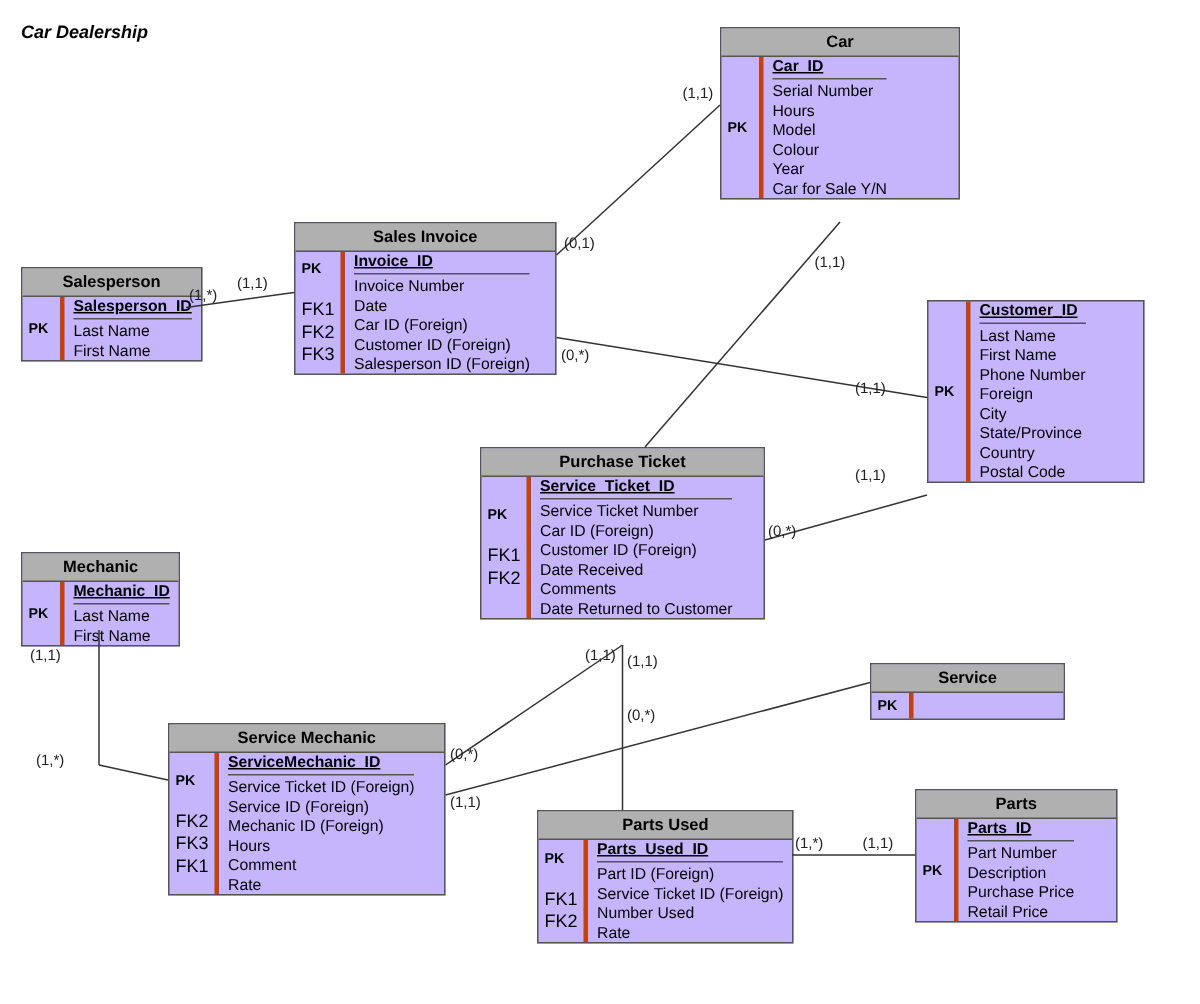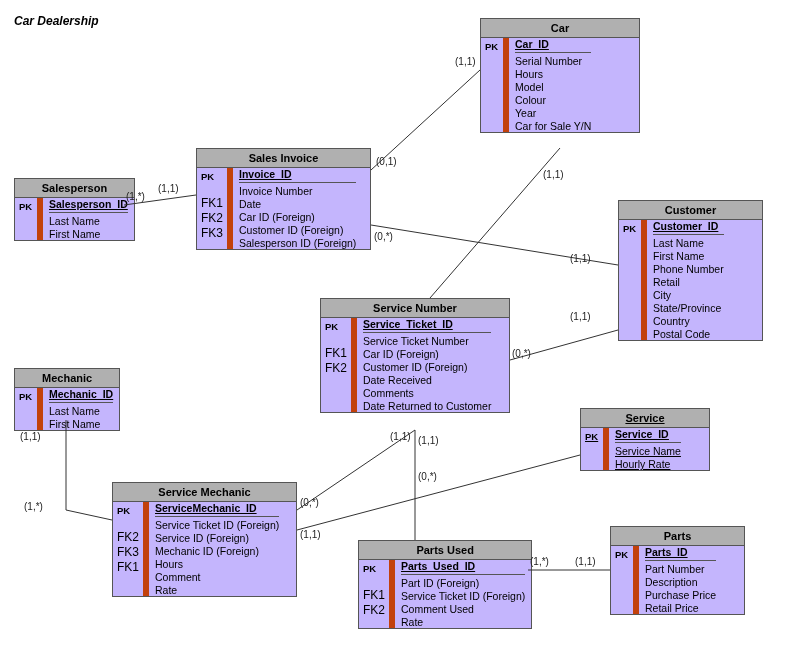--- a/index.html
+++ b/index.html
@@ -31,26 +31,27 @@
       text-align: center;
       padding: 3px 6px;
       font-weight: bold;
       border-bottom: 1px solid #555;
       font-size: 11px;
     }
     .entity-body {
       display: flex;
     }
     .pk-col {
-      border-right: 6px solid #c2410c;
+      border-right: 3px solid #c2410c;
       padding: 3px 4px;
       display: flex;
       flex-direction: column;
       gap: 1px;
       min-width: 28px;
+      justify-content: center;
     }
     .pk-label {
       font-size: 9.5px;
       font-weight: bold;
       white-space: nowrap;
     }
     .fields-col {
       padding: 0 6px;
       display: flex;
       flex-direction: column;
@@ -147,32 +148,31 @@
       <span class="field">Invoice Number</span>
       <span class="field">Date</span>
       <span class="field">Car ID (Foreign)</span>
       <span class="field">Customer ID (Foreign)</span>
       <span class="field">Salesperson ID (Foreign)</span>
     </div>
   </div>
 </div>
 
 <div class="entity" style="left:618px; top:200px; min-width:145px;">
-  <div class="entity-header">Customer</div>
   <div class="entity-body">
     <div class="pk-col">
       <span class="pk-label">PK</span>
     </div>
     <div class="fields-col">
       <span class="pk-field">Customer_ID</span>
       <div class="divider"></div>
       <span class="field">Last Name</span>
       <span class="field">First Name</span>
       <span class="field">Phone Number</span>
-      <span class="field">Retail</span>
+      <span class="field">Foreign</span>
       <span class="field">City</span>
       <span class="field">State/Province</span>
       <span class="field">Country</span>
       <span class="field">Postal Code</span>
     </div>
   </div>
 </div>
 
 <div class="entity" style="left:14px; top:368px; min-width:105px;">
   <div class="entity-header">Mechanic</div>
@@ -183,21 +183,21 @@
     <div class="fields-col">
       <span class="pk-field">Mechanic_ID</span>
       <div class="divider"></div>
       <span class="field">Last Name</span>
       <span class="field">First Name</span>
     </div>
   </div>
 </div>
 
 <div class="entity" style="left:320px; top:298px; min-width:190px;">
-  <div class="entity-header">Service Number</div>
+  <div class="entity-header">Purchase Ticket</div>
   <div class="entity-body">
     <div class="pk-col">
       <span class="pk-label">PK</span>
       <br>
       <span class="fk-label">FK1</span>
       <span class="fk-label">FK2</span>
     </div>
     <div class="fields-col">
       <span class="pk-field">Service_Ticket_ID</span>
       <div class="divider"></div>
@@ -227,50 +227,44 @@
       <span class="field">Service Ticket ID (Foreign)</span>
       <span class="field">Service ID (Foreign)</span>
       <span class="field">Mechanic ID (Foreign)</span>
       <span class="field">Hours</span>
       <span class="field">Comment</span>
       <span class="field">Rate</span>
     </div>
   </div>
 </div>
 
-<div class="entity" style="left:580px; top:408px; min-width:130px;text-decoration:underline;">
+<div class="entity" style="left:580px; top:442px; min-width:130px;">
   <div class="entity-header">Service</div>
   <div class="entity-body">
     <div class="pk-col">
       <span class="pk-label">PK</span>
-    </div>
-    <div class="fields-col">
-      <span class="pk-field">Service_ID</span>
-      <div class="divider"></div>
-      <span class="field">Service Name</span>
-      <span class="field">Hourly Rate</span>
     </div>
   </div>
 </div>
 
 <div class="entity" style="left:358px; top:540px; min-width:170px;">
   <div class="entity-header">Parts Used</div>
   <div class="entity-body">
     <div class="pk-col">
       <span class="pk-label">PK</span>
       <br>
       <span class="fk-label">FK1</span>
       <span class="fk-label">FK2</span>
     </div>
     <div class="fields-col">
       <span class="pk-field">Parts_Used_ID</span>
       <div class="divider"></div>
       <span class="field">Part ID (Foreign)</span>
       <span class="field">Service Ticket ID (Foreign)</span>
-      <span class="field">Comment Used</span>
+      <span class="field">Number Used</span>
       <span class="field">Rate</span>
     </div>
   </div>
 </div>
 
 <div class="entity" style="left:610px; top:526px; min-width:135px;">
   <div class="entity-header">Parts</div>
   <div class="entity-body">
     <div class="pk-col">
       <span class="pk-label">PK</span>

